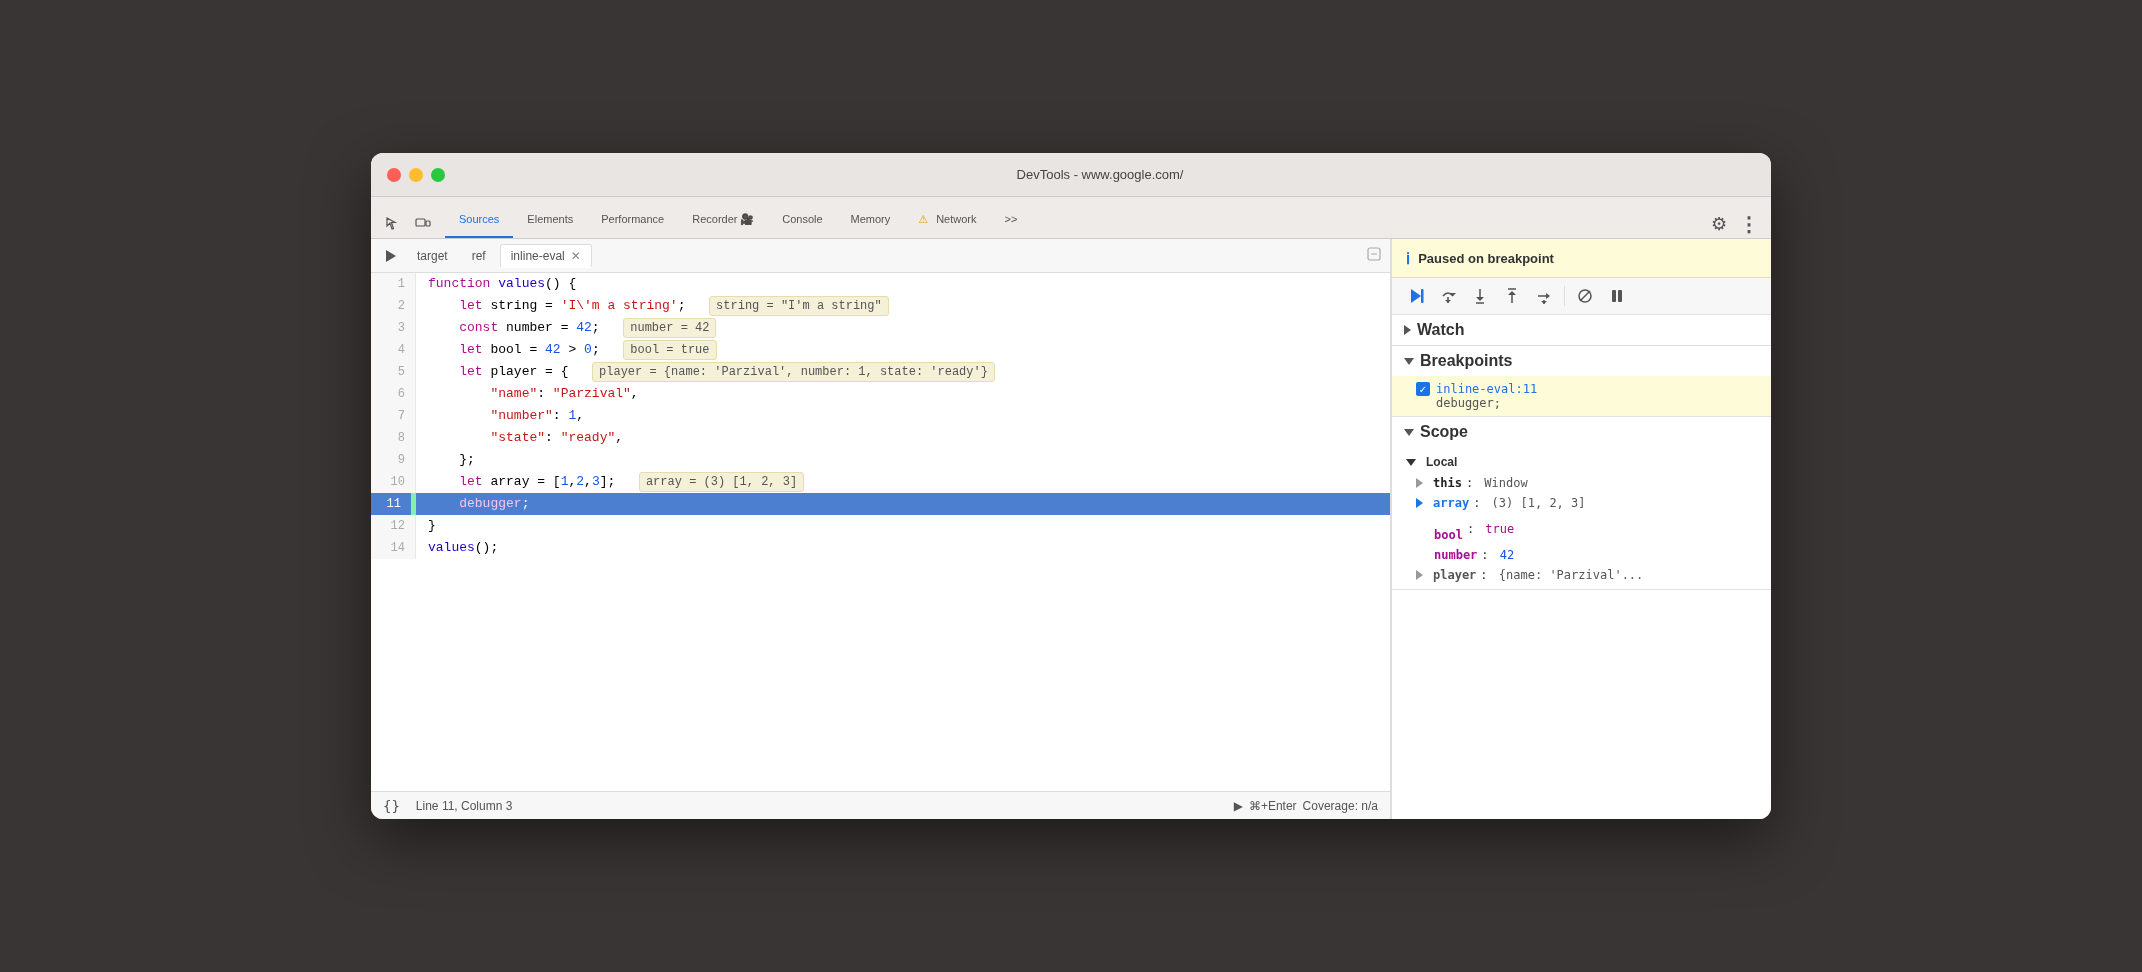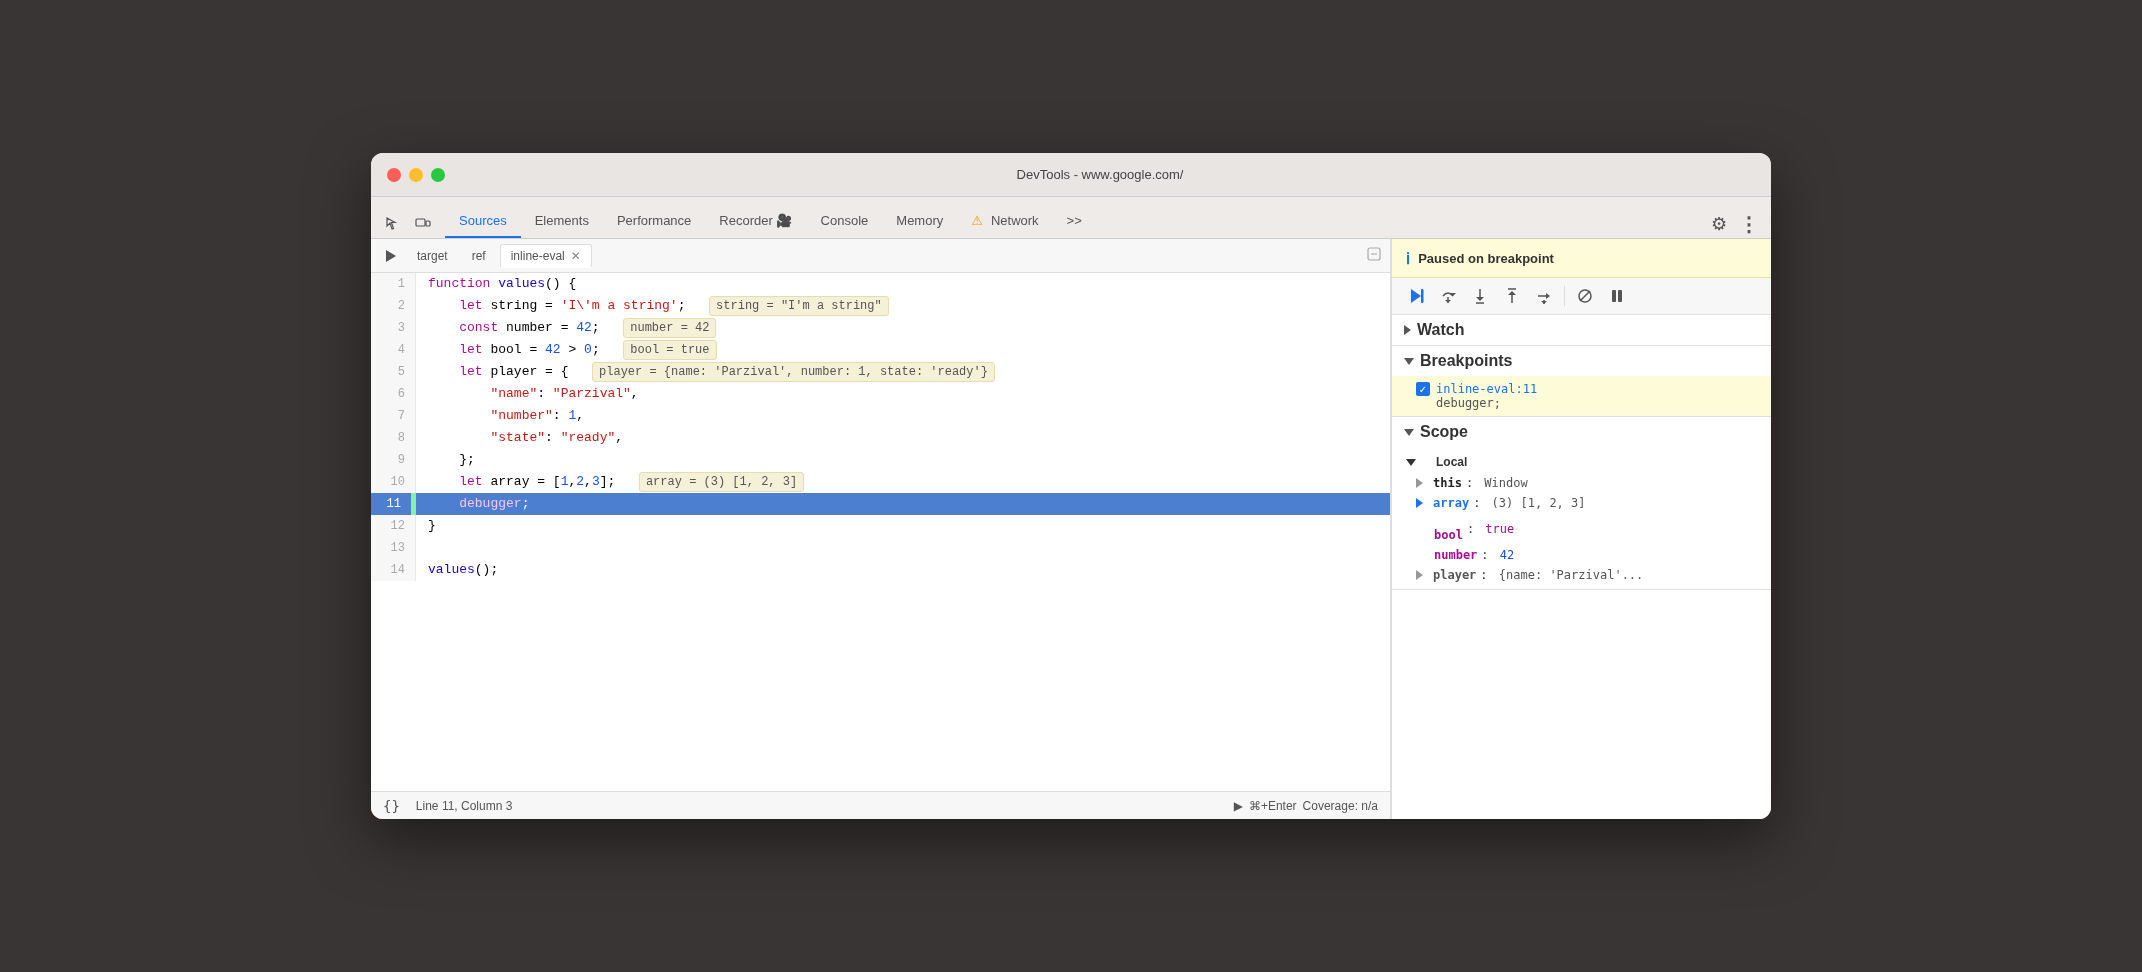--- a/index.html
+++ b/index.html
@@ -50,26 +50,26 @@
     .nav-tabs {
       background: #eeebe8;
       display: flex;
       align-items: flex-end;
       padding: 0 8px;
       height: 42px;
       border-bottom: 1px solid #ccc;
     }
     .nav-tab {
       padding: 8px 14px;
-      font-size: 13px;
+      font-size: 11px;
       color: #555;
       cursor: pointer;
       height: 36px;
       display: flex;
-      align-items: flex-end;
+      align-items: center;
       gap: 5px;
       border-bottom: 2px solid transparent;
       white-space: nowrap;
     }
     .nav-tab.active {
       color: #1a73e8;
       border-bottom: 2px solid #1a73e8;
       font-weight: 500;
     }
     .nav-icons-left {
@@ -330,21 +330,21 @@
     .scope-item .val-num { color: #1750eb; }
     .scope-item .val-bool { color: #aa0d91; }
     .scope-item .val-obj { color: #555; }
     .scope-label {
       padding: 4px 12px 4px 14px;
       font-size: 12px;
       font-weight: 700;
       color: #333;
       display: flex;
       align-items: center;
-      gap: 20px;
+      gap: 10px;
     }
     .debug-toolbar {
       display: flex;
       align-items: center;
       padding: 4px 10px;
       gap: 4px;
       border-bottom: 1px solid #e0e0e0;
       background: #f7f7f7;
     }
     .debug-btn {
@@ -505,24 +505,20 @@
         <div class="code-line highlighted">
           <div class="line-num" style="background:#4c7fcf; color:#fff; border-right:5px solid #86efac;">11</div>
           <div class="line-content" style="color:#fff; background:#4c7fcf;">    <span style="color:#f8c5e8;">debugger</span>;</div>
         </div>
 
         <div class="code-line">
           <div class="line-num">12</div>
           <div class="line-content">}</div>
         </div>
 
-        <div class="code-line">
-          <div class="line-num">13</div>
-          <div class="line-content"></div>
-        </div>
 
         <div class="code-line">
           <div class="line-num">14</div>
           <div class="line-content"><span class="fn-name">values</span>();</div>
         </div>
       </div>
 
       <div class="status-bar">
         <span style="font-family:monospace; font-size:14px;">{}</span>
         <span>Line 11, Column 3</span>

